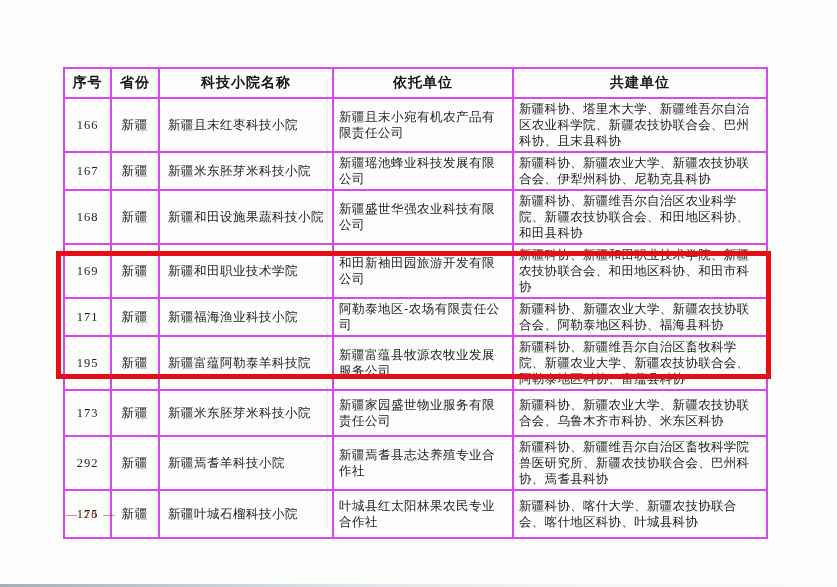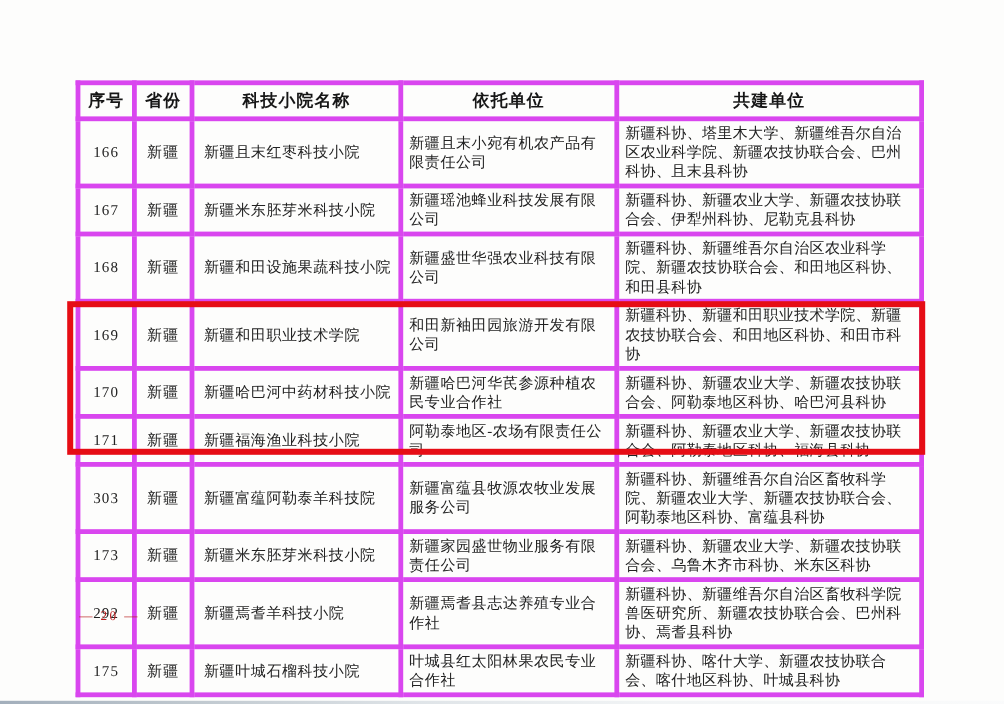--- a/index.html
+++ b/index.html
@@ -11,21 +11,21 @@
     font-family:"Liberation Serif","DejaVu Serif",serif;
     color:#262626;
   }
   table.doc-table{
     position:absolute;left:63px;top:67px;
     width:703px;
     border-collapse:collapse;
     table-layout:fixed;
   }
   .doc-table th,.doc-table td{
-    border:4px solid #d946ef;
+    border:2px solid #d946ef;
     box-sizing:border-box;
     vertical-align:middle;
     overflow:hidden;
   }
   .doc-table thead th{
     font-family:"Liberation Sans","DejaVu Sans",sans-serif;
     font-weight:700;
     font-size:14px;
     color:#161616;
     height:30px;
@@ -122,35 +122,28 @@
           <td class="cell-partners">新疆科协、新疆维吾尔自治区农业科学院、新疆农技协联合会、和田地区科协、和田县科协</td>
         </tr>
         <tr>
           <td class="cell-no">169</td>
           <td class="cell-prov">新疆</td>
           <td class="cell-name">新疆和田职业技术学院</td>
           <td class="cell-unit">和田新袖田园旅游开发有限公司</td>
           <td class="cell-partners">新疆科协、新疆和田职业技术学院、新疆农技协联合会、和田地区科协、和田市科协</td>
         </tr>
         <tr>
-          <td class="cell-no">170</td>
-          <td class="cell-prov">新疆</td>
-          <td class="cell-name">新疆哈巴河中药材科技小院</td>
-          <td class="cell-unit">新疆哈巴河华芪参源种植农民专业合作社</td>
-          <td class="cell-partners">新疆科协、新疆农业大学、新疆农技协联合会、阿勒泰地区科协、哈巴河县科协</td>
-        </tr>
-        <tr>
           <td class="cell-no">171</td>
           <td class="cell-prov">新疆</td>
           <td class="cell-name">新疆福海渔业科技小院</td>
           <td class="cell-unit">阿勒泰地区-农场有限责任公司</td>
           <td class="cell-partners">新疆科协、新疆农业大学、新疆农技协联合会、阿勒泰地区科协、福海县科协</td>
         </tr>
         <tr>
-          <td class="cell-no">303</td>
+          <td class="cell-no">195</td>
           <td class="cell-prov">新疆</td>
           <td class="cell-name">新疆富蕴阿勒泰羊科技院</td>
           <td class="cell-unit">新疆富蕴县牧源农牧业发展服务公司</td>
           <td class="cell-partners">新疆科协、新疆维吾尔自治区畜牧科学院、新疆农业大学、新疆农技协联合会、阿勒泰地区科协、富蕴县科协</td>
         </tr>
         <tr>
           <td class="cell-no">173</td>
           <td class="cell-prov">新疆</td>
           <td class="cell-name">新疆米东胚芽米科技小院</td>
           <td class="cell-unit">新疆家园盛世物业服务有限责任公司</td>

